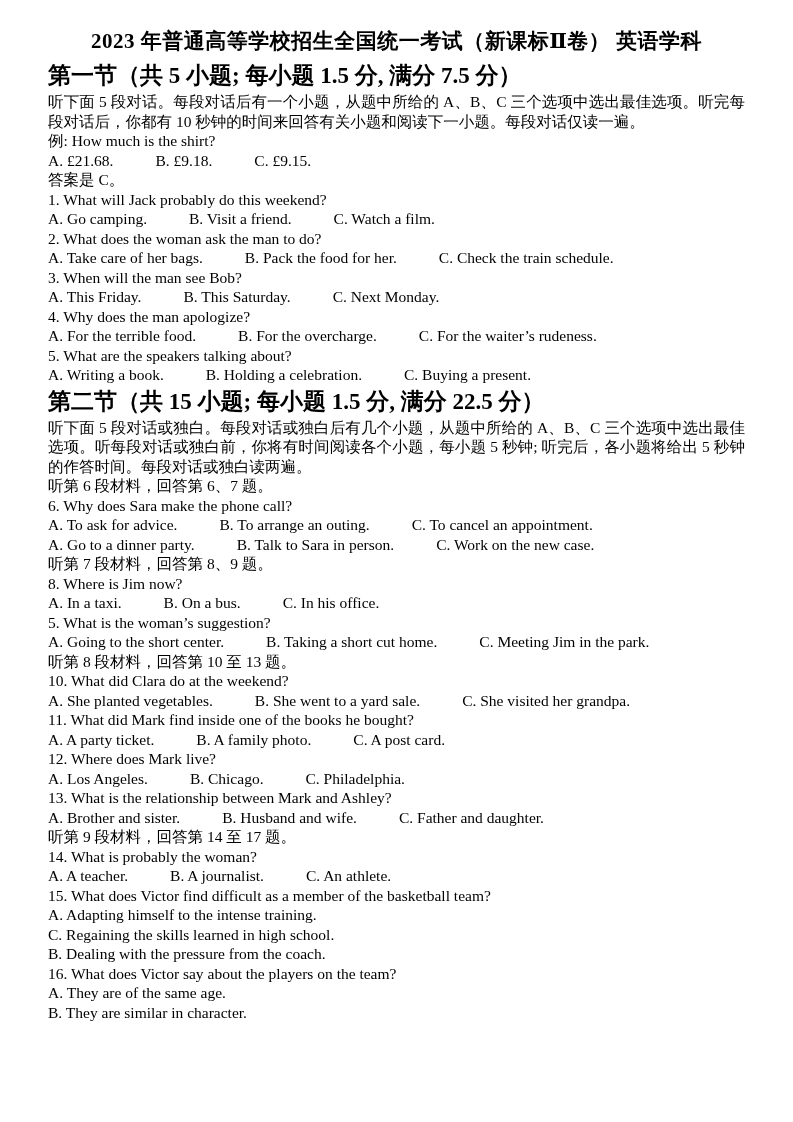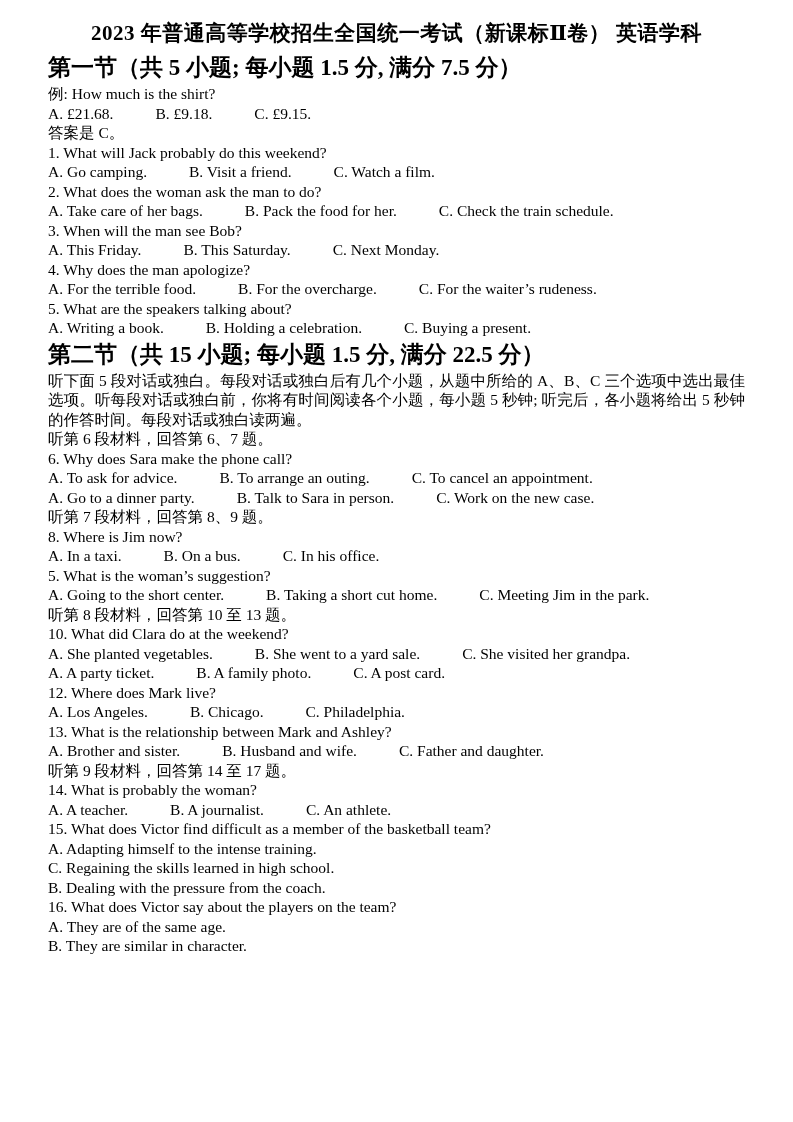--- a/index.html
+++ b/index.html
@@ -4,21 +4,21 @@
 <style>
   html, body { margin: 0; padding: 0; }
   body { background: #ffffff; }
   .page {
     position: relative;
     width: 793px;
     height: 1122px;
     box-sizing: border-box;
     background: #ffffff;
     color: #000000;
-    padding: 20px 48px 0 48px;
+    padding: 28px 48px 0 48px;
     font-family: "Liberation Serif", "DejaVu Serif", serif;
     font-size: 15.5px;
     line-height: 19.5px;
     overflow: hidden;
   }
   .doc-title {
     margin: 0 0 7px 0;
     font-size: 21px;
     line-height: 27px;
     font-weight: 700;
@@ -46,20 +46,21 @@
   }
   .option-item { white-space: nowrap; }
 </style>
 </head>
 <body>
 
 <div class="page">
   <h1 class="doc-title">2023 年普通高等学校招生全国统一考试（新课标Ⅱ卷） 英语学科</h1>
   <div id="doc-body">
       <div class="heading">第一节（共 5 小题; 每小题 1.5 分, 满分 7.5 分）</div>
+      <div class="para">听下面 5 段对话。每段对话后有一个小题，从题中所给的 A、B、C 三个选项中选出最佳选项。听完每段对话后，你都有 10 秒钟的时间来回答有关小题和阅读下一小题。每段对话仅读一遍。</div>
       <div class="line">例: How much is the shirt?</div>
       <div class="options-row">
         <span class="option-item">A. £21.68.</span>
         <span class="option-item">B. £9.18.</span>
         <span class="option-item">C. £9.15.</span>
       </div>
       <div class="line">答案是 C。</div>
       <div class="line">1. What will Jack probably do this weekend?</div>
       <div class="options-row">
         <span class="option-item">A. Go camping.</span>
@@ -117,20 +118,21 @@
         <span class="option-item">B. Taking a short cut home.</span>
         <span class="option-item">C. Meeting Jim in the park.</span>
       </div>
       <div class="line">听第 8 段材料，回答第 10 至 13 题。</div>
       <div class="line">10. What did Clara do at the weekend?</div>
       <div class="options-row">
         <span class="option-item">A. She planted vegetables.</span>
         <span class="option-item">B. She went to a yard sale.</span>
         <span class="option-item">C. She visited her grandpa.</span>
       </div>
+      <div class="line">11. What did Mark find inside one of the books he bought?</div>
       <div class="options-row">
         <span class="option-item">A. A party ticket.</span>
         <span class="option-item">B. A family photo.</span>
         <span class="option-item">C. A post card.</span>
       </div>
       <div class="line">12. Where does Mark live?</div>
       <div class="options-row">
         <span class="option-item">A. Los Angeles.</span>
         <span class="option-item">B. Chicago.</span>
         <span class="option-item">C. Philadelphia.</span>

